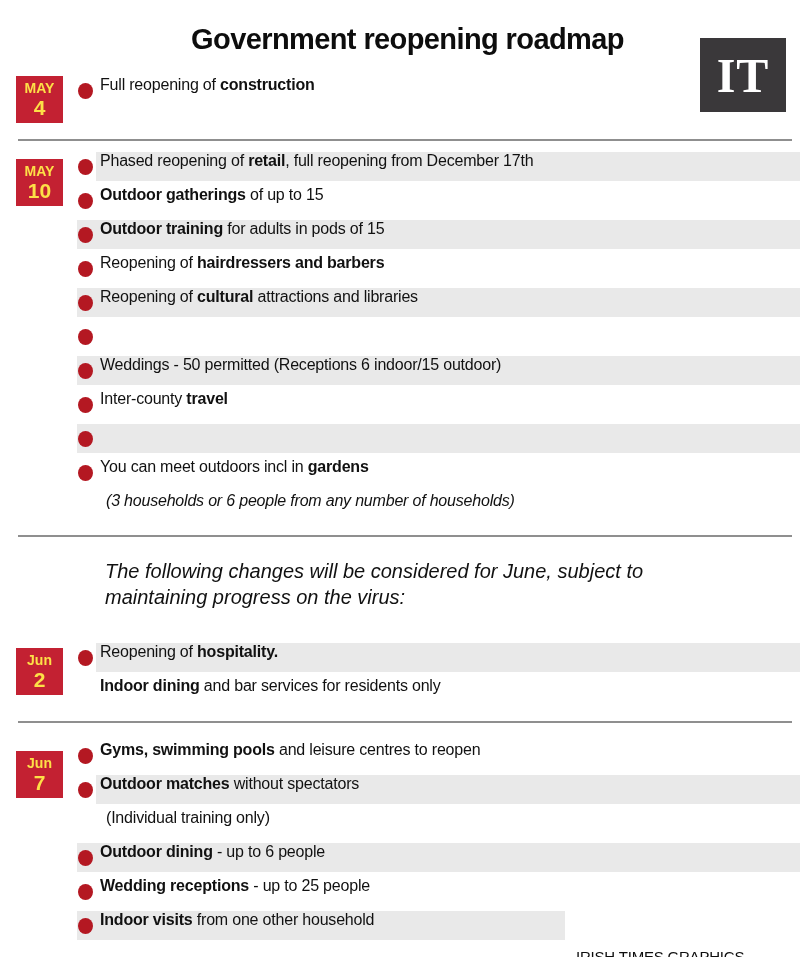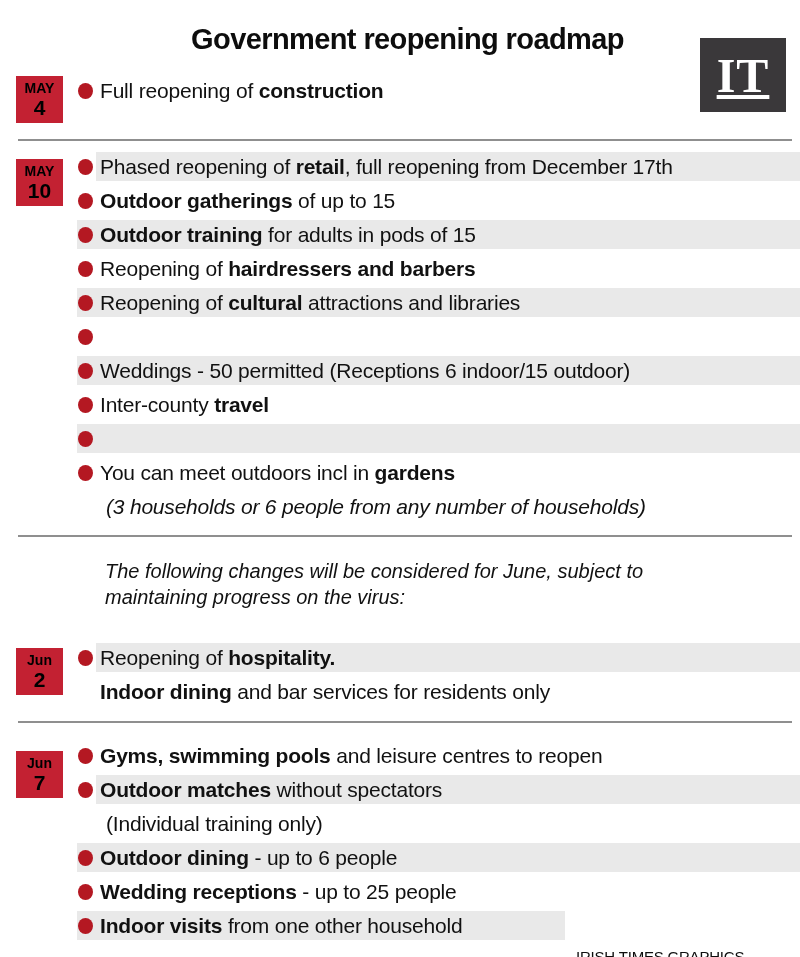--- a/index.html
+++ b/index.html
@@ -18,46 +18,46 @@
   .page{position:relative;width:800px;height:957px;}
 
   .title{
     margin:24px 0 0 15px;font-size:29px;font-weight:bold;
     letter-spacing:-0.6px;line-height:31px;color:#0d0d0d;text-align:center;
   }
   .logo{
     position:absolute;left:700px;top:14px;width:86px;height:74px;
     background:var(--logo-bg);color:#ffffff;
     font-family:"Liberation Serif", serif;font-weight:bold;font-size:48px;
-    display:flex;align-items:center;justify-content:center;letter-spacing:1px;text-decoration:underline;
+    display:flex;align-items:center;justify-content:center;letter-spacing:1px;
   }
 
   .sec{position:relative;}
   .sec-may4{margin-top:21px;min-height:47px;}
   .sec-may10{margin-top:11px;}
   .sec-jun2{margin-top:33px;}
   .sec-jun7{margin-top:18px;}
 
   .badge{
     position:absolute;left:16px;width:47px;height:47px;
-    background:var(--accent-red);color:#000000;font-weight:bold;
+    background:var(--accent-red);color:#fde047;font-weight:bold;
     display:flex;flex-direction:column;align-items:center;justify-content:center;
     line-height:1;text-align:center;
   }
   .sec-may4 .badge{top:0px;}
   .sec-may10 .badge{top:7px;}
   .sec-jun2 .badge{top:5px;}
   .sec-jun7 .badge{top:10px;}
   .badge .month{font-size:14px;}
   .badge .day{font-size:21px;margin-top:2px;}
 
   .rows{display:block;}
   .row{
     position:relative;margin-left:77px;height:29px;margin-bottom:5px;
-    display:flex;align-items:center;font-size:21px;letter-spacing:-0.2px;
+    display:flex;font-size:16px;letter-spacing:-0.2px;
     white-space:nowrap;
   }
   .rows .row:last-child{margin-bottom:0;}
   .row.striped::before{
     content:"";position:absolute;top:0;bottom:0;left:0;right:0;
     background:var(--stripe);
   }
   .row.striped.from-text::before{left:19px;}
   .row.striped.short::before{right:235px;}
   .bullet{

